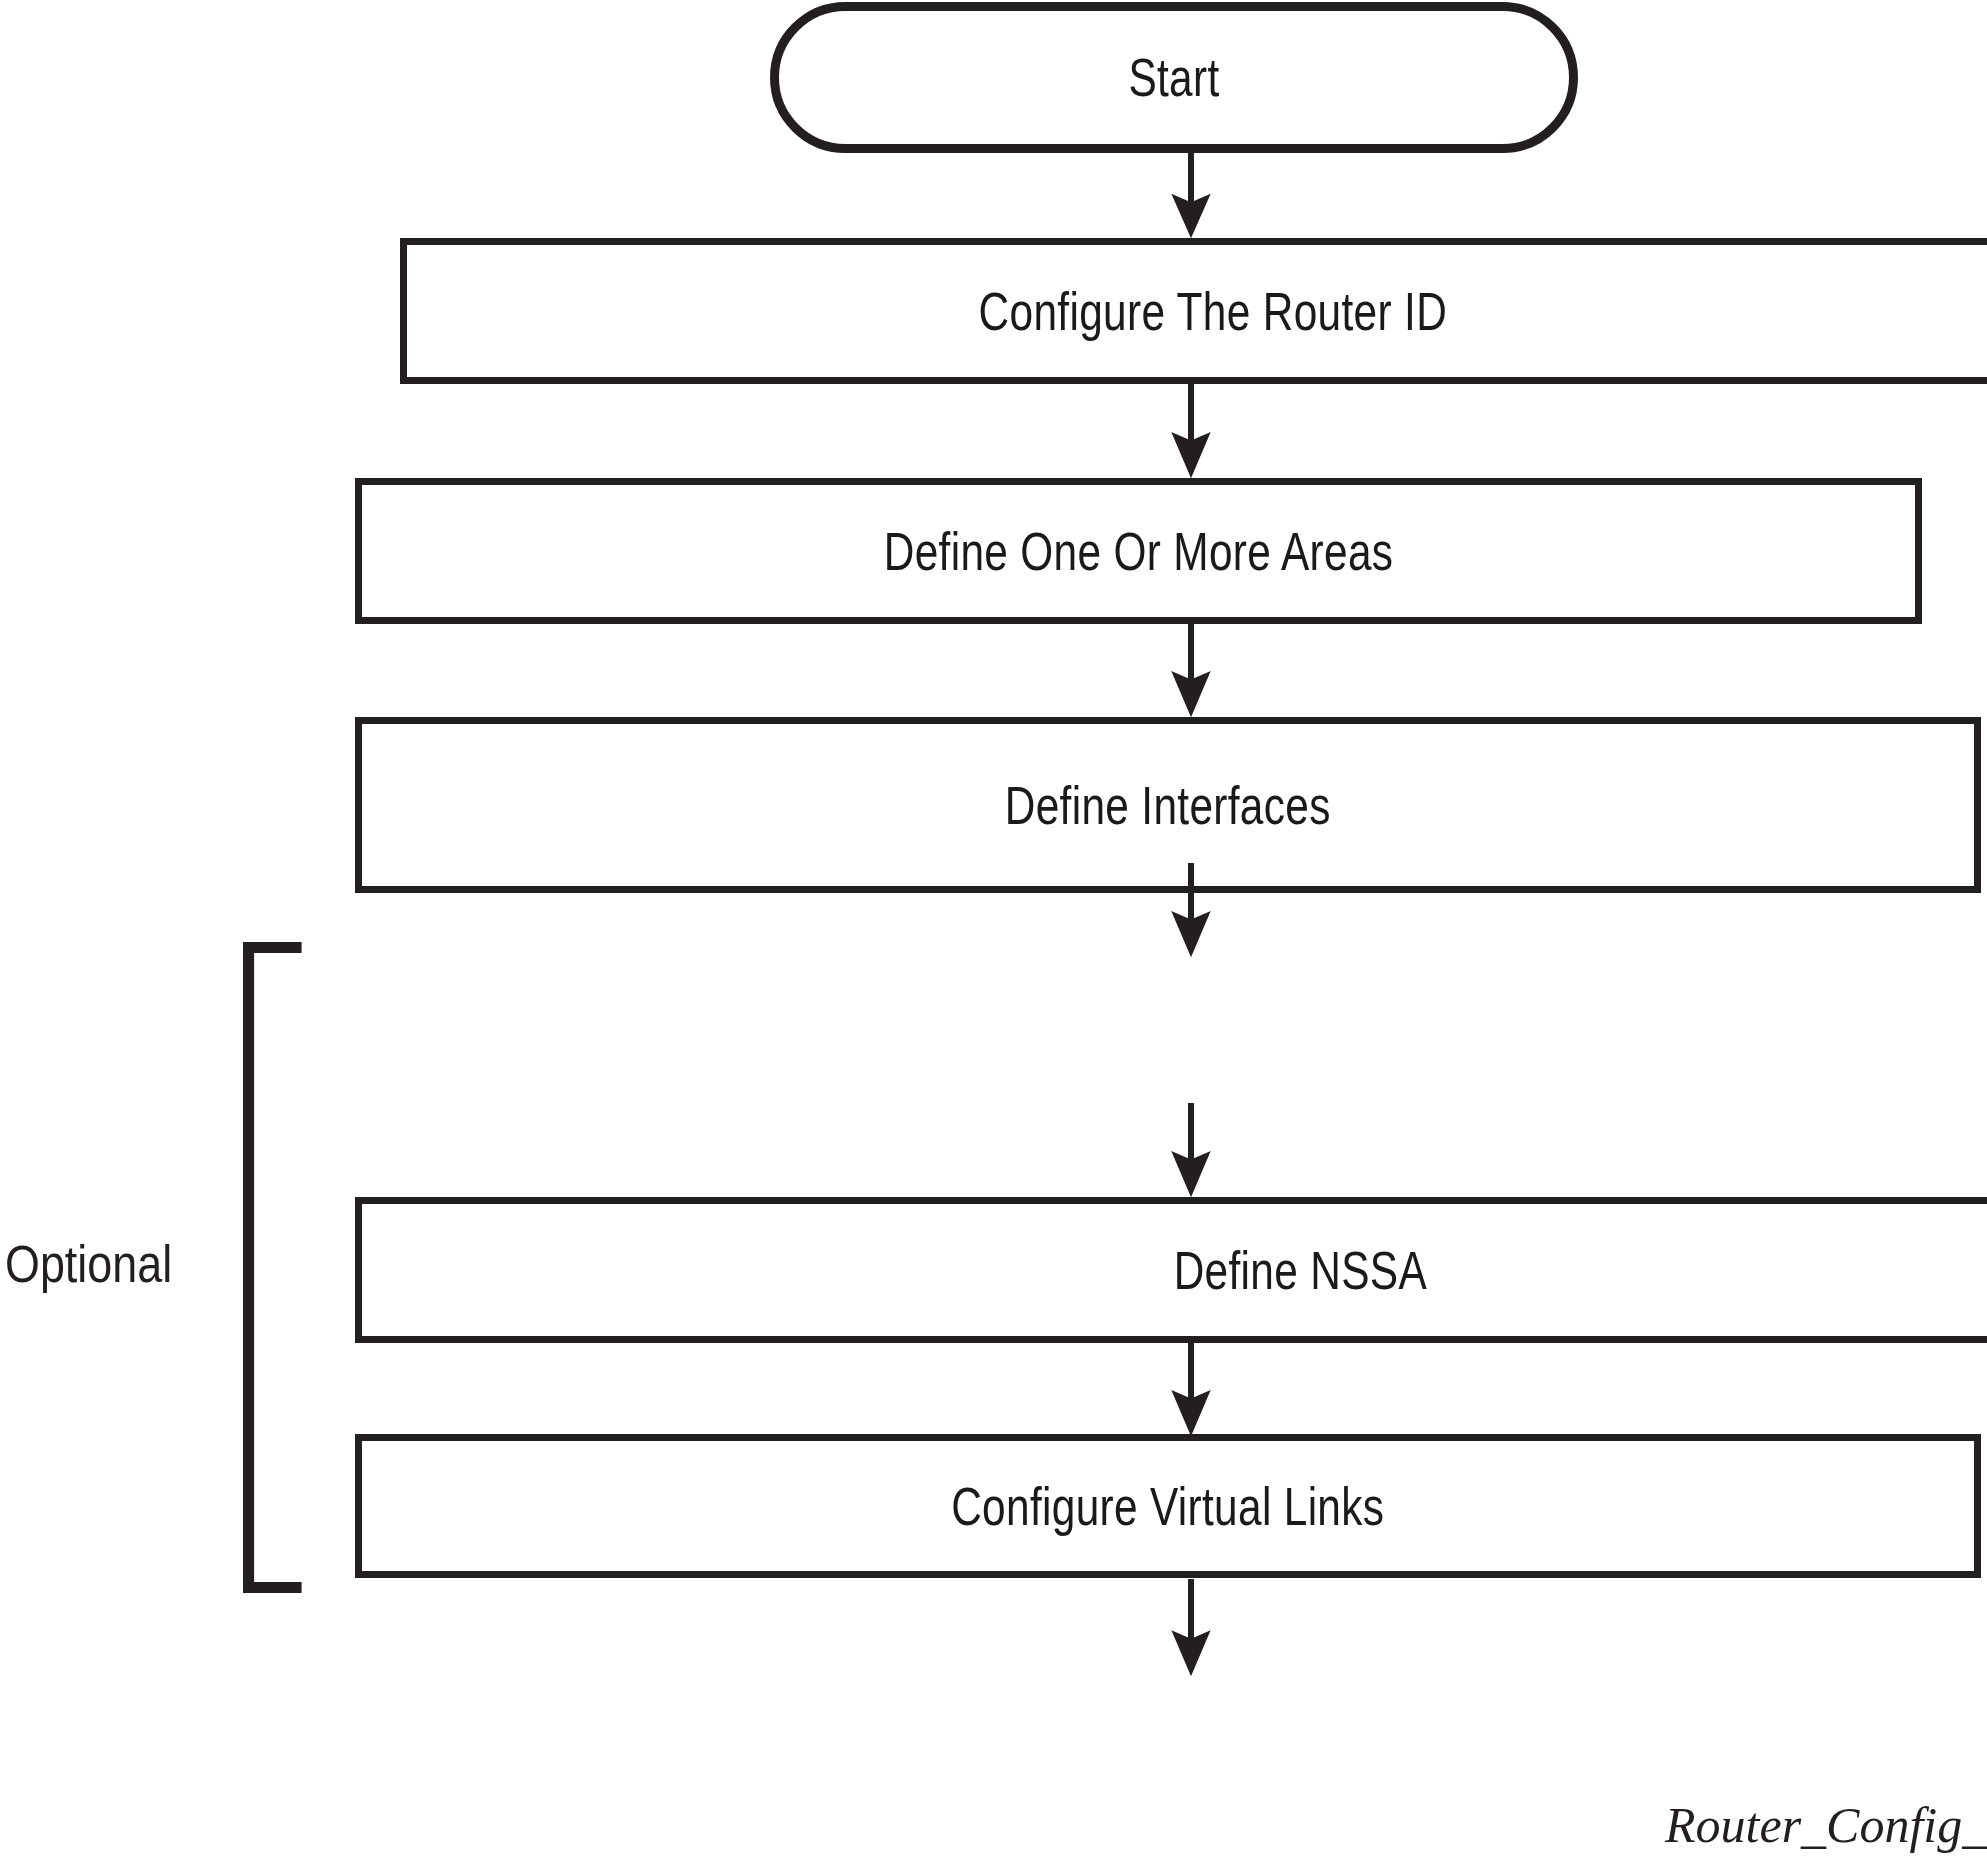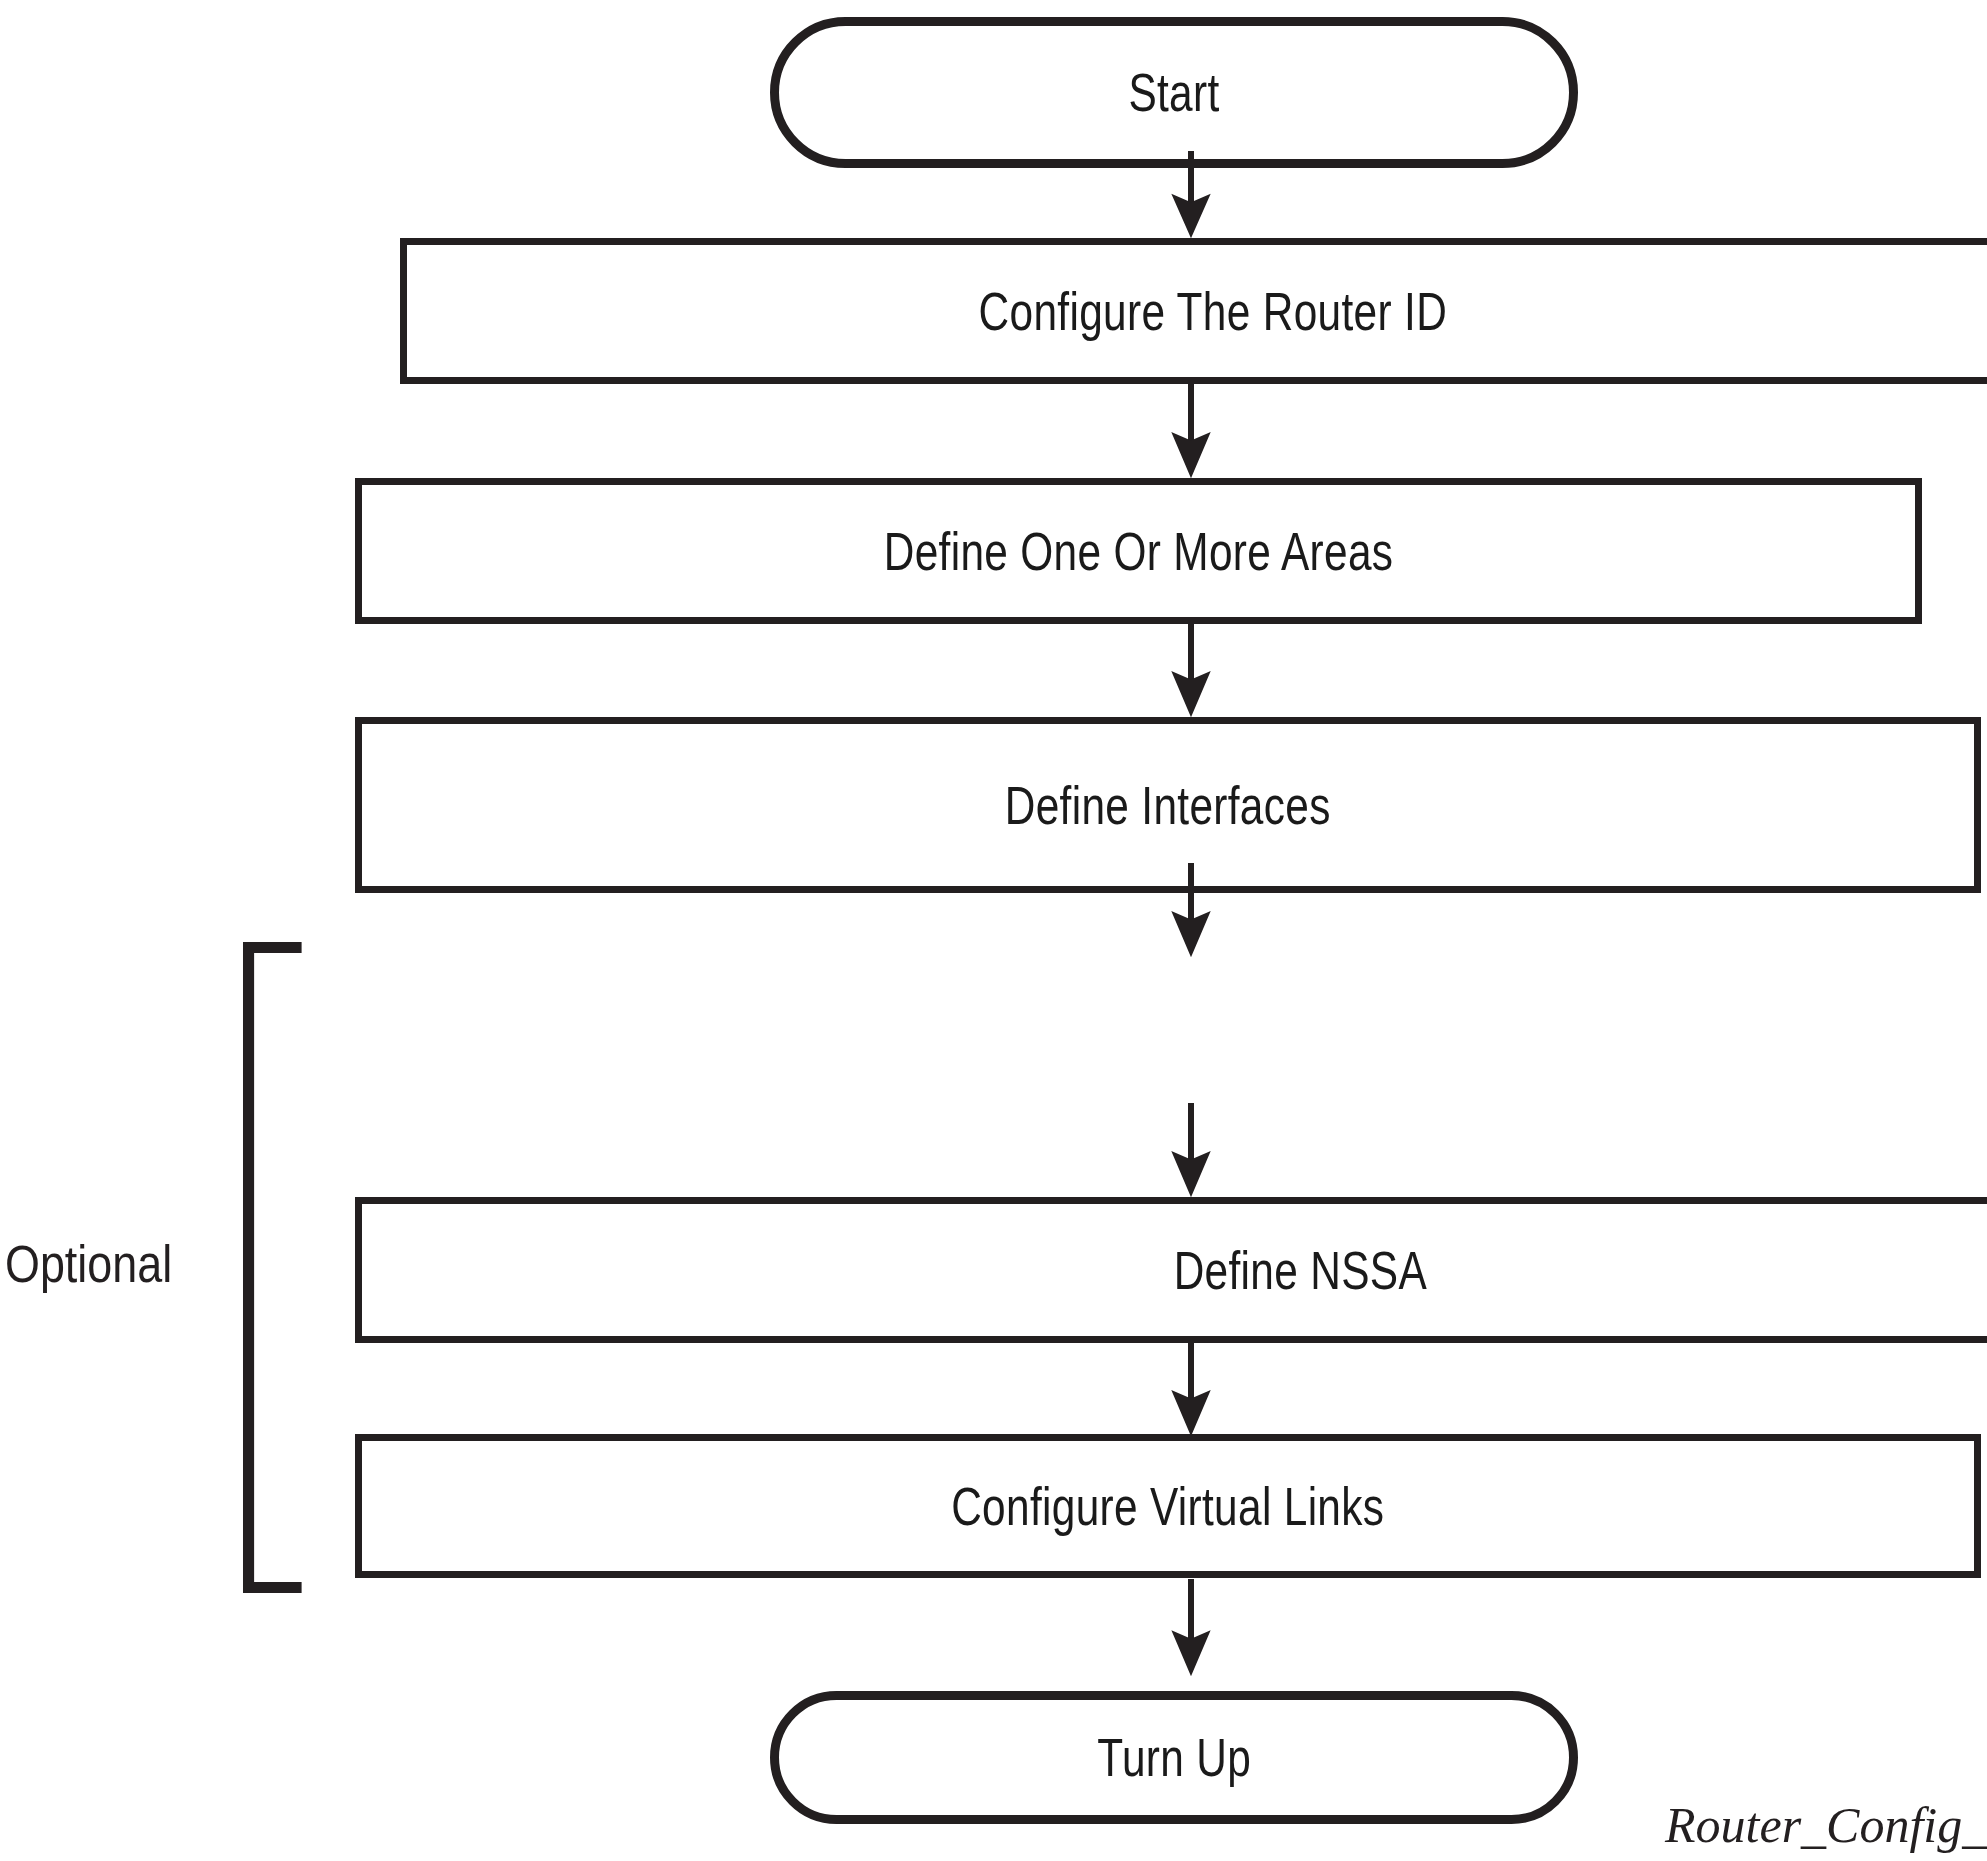--- a/index.html
+++ b/index.html
@@ -23,21 +23,20 @@
     display: flex;
     align-items: center;
     justify-content: center;
   }
   .node.process {
     border-radius: 0;
   }
   .node.terminator {
     border-width: 9.4px;
     border-radius: 77px;
-    margin-top: 15px;
   }
   .node-label {
     font-family: "Liberation Sans", sans-serif;
     font-size: 53px;
     font-weight: 400;
     color: #1a1a1a;
     letter-spacing: 0.4px;
     line-height: 1;
     white-space: nowrap;
     transform: scaleX(0.80);
@@ -123,23 +122,20 @@
 
   <div class="node process" style="left:355px; top:1434px; width:1626px; height:144px;">
     <span class="node-label">Configure Virtual Links</span>
   </div>
 
   <svg class="connector" style="left:1160px; top:1579px;" width="62" height="99" viewBox="0 0 72 116">
     <line x1="36" y1="0" x2="36" y2="72" stroke="#231f20" stroke-width="7"></line>
     <polygon points="36,114 13,60 36,70 59,60" fill="#231f20"></polygon>
   </svg>
 
-  <div class="node terminator" style="left:770px; top:1676px; width:808px; height:133px;">
-    <span class="node-label">Turn Up</span>
-  </div>
 
   <svg class="connector" style="left:240px; top:942px;" width="77" height="651" viewBox="0 0 90 760">
     <path d="M 72 6 L 10 6 L 10 754 L 72 754" fill="none" stroke="#231f20" stroke-width="13" stroke-linejoin="miter"></path>
   </svg>
 
   <div class="bracket-label" style="left:5.1px; top:1235px;">Optional</div>
 
   <div class="caption" style="left:1665px; top:1796px;">Router_Config_12</div>
 
 </div>

